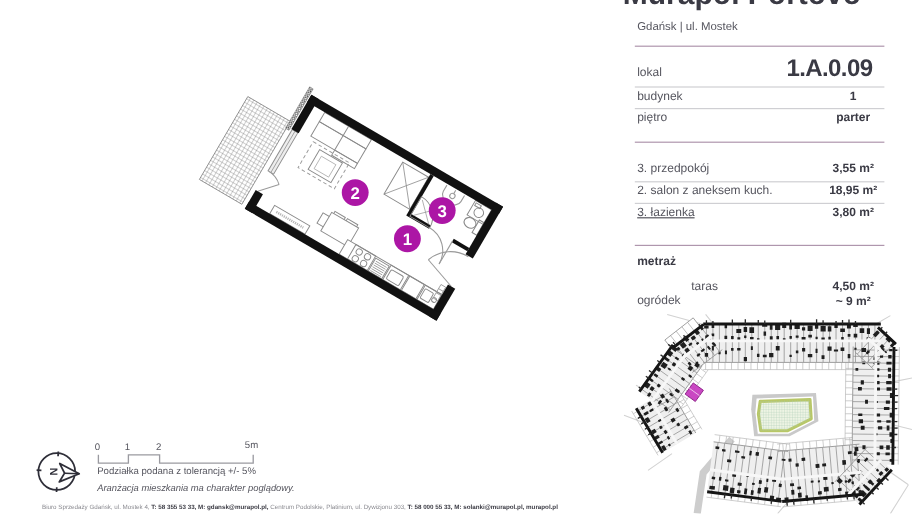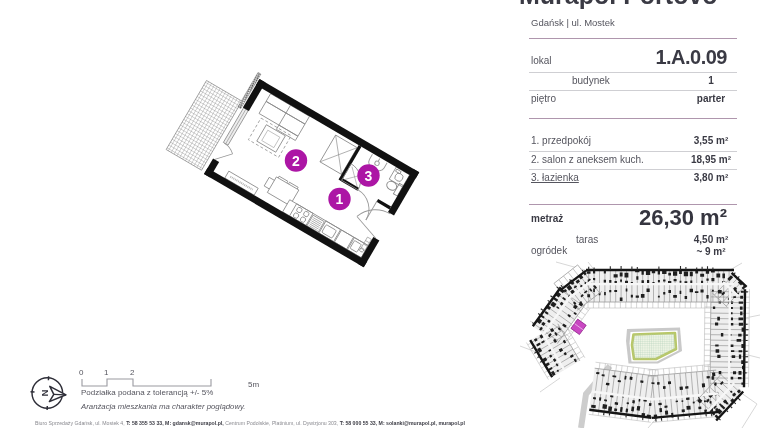--- a/index.html
+++ b/index.html
@@ -21,69 +21,68 @@
 <div class="abs lbl" style="left:531px;top:18px;font-size:9.5px;">Gdańsk | ul. Mostek</div>
 
 <div class="rule pink" style="top:38px;"></div>
 
 <div class="abs lbl" style="left:531px;top:56px;">lokal</div>
 
 <div class="abs" style="right:23px;top:46px;font-size:20px;font-weight:bold;color:#3a3a44;letter-spacing:-0.5px;text-align:right;">1.A.0.09</div>
 
 <div class="rule gray" style="top:72px;"></div>
 
-<div class="abs lbl" style="left:531px;top:76px;margin-left:41px;">budynek</div>
+<div class="abs lbl" style="left:531px;top:76px;">budynek</div>
 
 <div class="vcol val" style="top:76px;">1</div>
 
 <div class="rule gray" style="top:90px;"></div>
 
 <div class="abs lbl" style="left:531px;top:94px;">piętro</div>
 
 <div class="vcol val" style="top:94px;">parter</div>
 
 <div class="rule pink" style="top:118px;"></div>
 
-<div class="abs lbl" style="left:531px;top:136px;">1. przedpokój</div>
+<div class="abs lbl" style="left:531px;top:136px;">3. przedpokój</div>
 
 <div class="vcol val" style="top:136px;">3,55 m²</div>
 
 <div class="rule gray" style="top:151px;"></div>
 
 <div class="abs lbl" style="left:531px;top:155px;">2. salon z aneksem kuch.</div>
 
 <div class="vcol val" style="top:155px;">18,95 m²</div>
 
 <div class="rule gray" style="top:169px;"></div>
 
 <div class="abs lbl" style="left:531px;top:173px;text-decoration:underline;">3. łazienka</div>
 
 <div class="vcol val" style="top:173px;">3,80 m²</div>
 
 <div class="rule pink" style="top:204px;"></div>
 
 <div class="abs val" style="left:531px;top:214px;">metraż</div>
 
-<div class="abs" style="right:23px;top:205px;font-size:22px;font-weight:bold;color:#35353f;">26,30 m²</div>
 
 <div class="abs lbl" style="left:531px;top:235px;margin-left:45px;">taras</div>
 
 <div class="vcol val" style="top:235px;">4,50 m²</div>
 
 <div class="abs lbl" style="left:531px;top:246px;">ogródek</div>
 
 <div class="vcol val" style="top:247px;">~ 9 m²</div>
 
 <div class="abs lbl" style="left:79px;top:369px;font-size:8px;">0</div>
 
 <div class="abs lbl" style="left:104px;top:369px;font-size:8px;">1</div>
 
 <div class="abs lbl" style="left:130px;top:369px;font-size:8px;">2</div>
 
-<div class="abs lbl" style="left:204px;top:381px;font-size:8px;margin-left:44px;">5m</div>
+<div class="abs lbl" style="left:204px;top:367px;font-size:8px;">5m</div>
 
 <div class="abs lbl" style="left:81px;top:389px;font-size:8px;">Podziałka podana z tolerancją +/- 5%</div>
 
 <div class="abs lbl" style="left:81px;top:403px;font-size:7.8px;font-style:italic;">Aranżacja mieszkania ma charakter poglądowy.</div>
 
 <div class="abs" style="left:35px;top:420px;font-size:5.2px;color:#8a8a90;white-space:nowrap;">Biuro Sprzedaży Gdańsk, ul. Mostek 4, <b style="color:#3b3b44;">T: 58 355 53 33, M: gdansk@murapol.pl,</b> Centrum Podolskie, Platinium, ul. Dywizjonu 303, <b style="color:#3b3b44;">T: 58 000 55 33, M: solanki@murapol.pl,</b> <b style="color:#3b3b44;">murapol.pl</b></div>
 
 <svg class="abs" style="left:0;top:0;" width="760" height="428" viewBox="0 0 760 428">
 <defs>
 <pattern id="hatchgrid" width="3.3" height="3.3" patternUnits="userSpaceOnUse">

